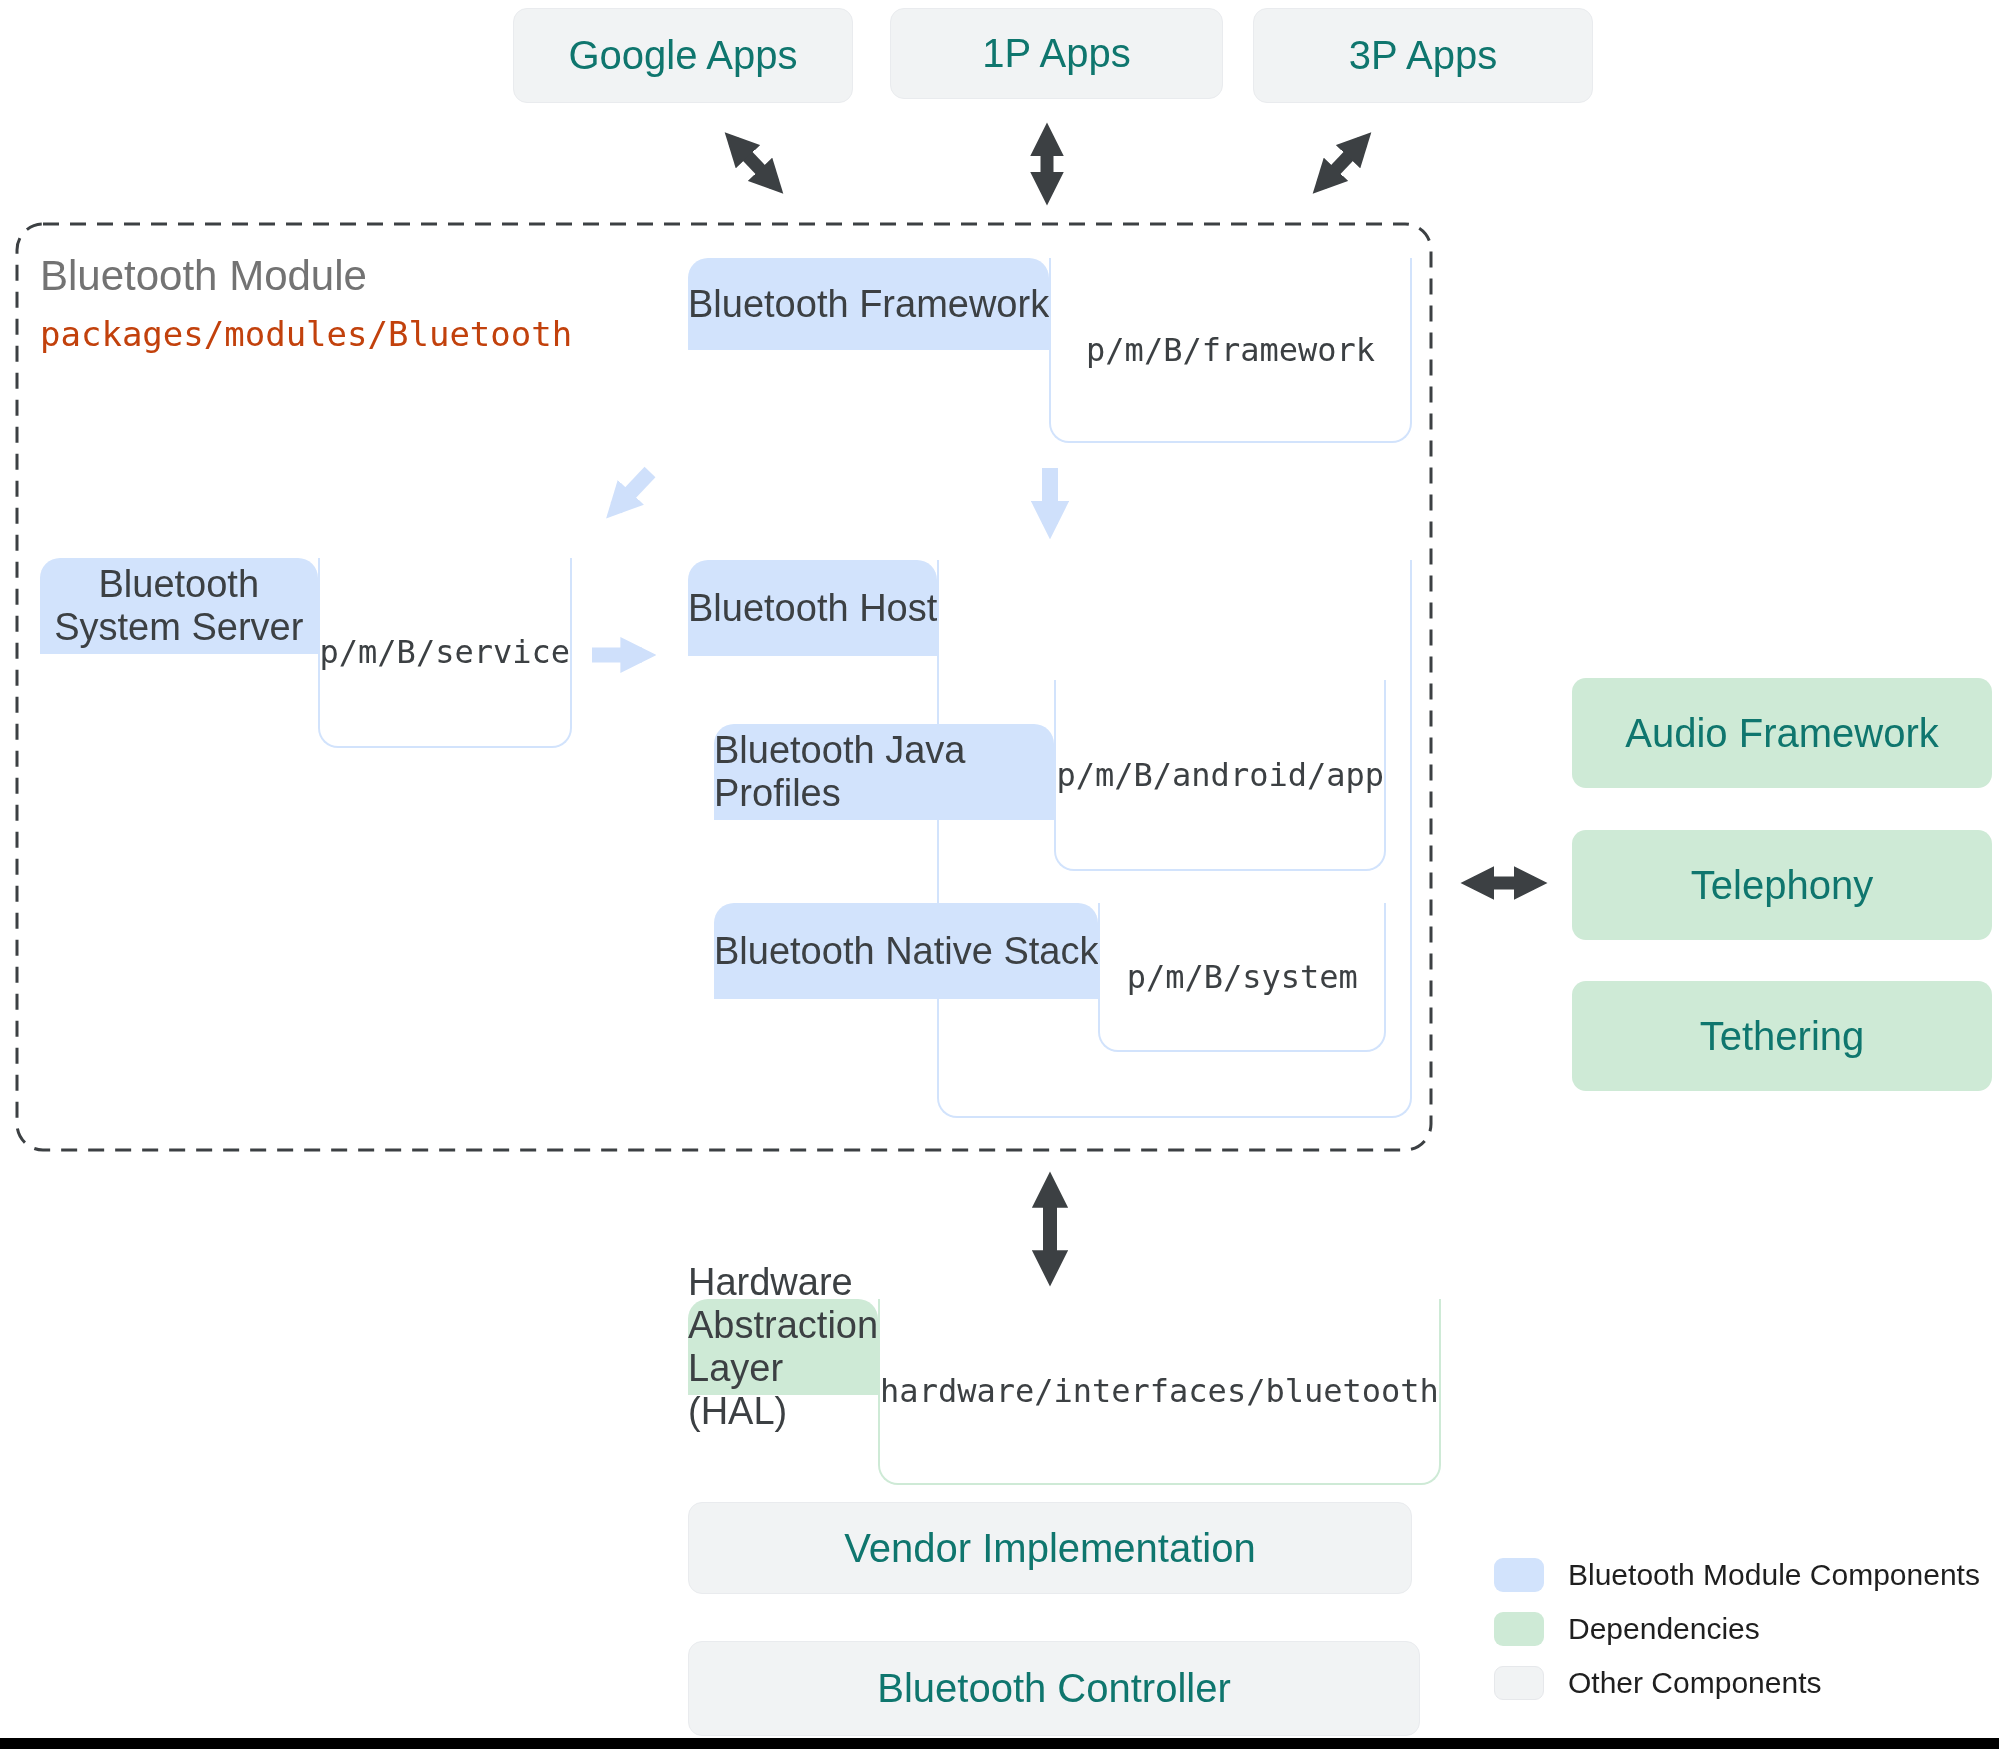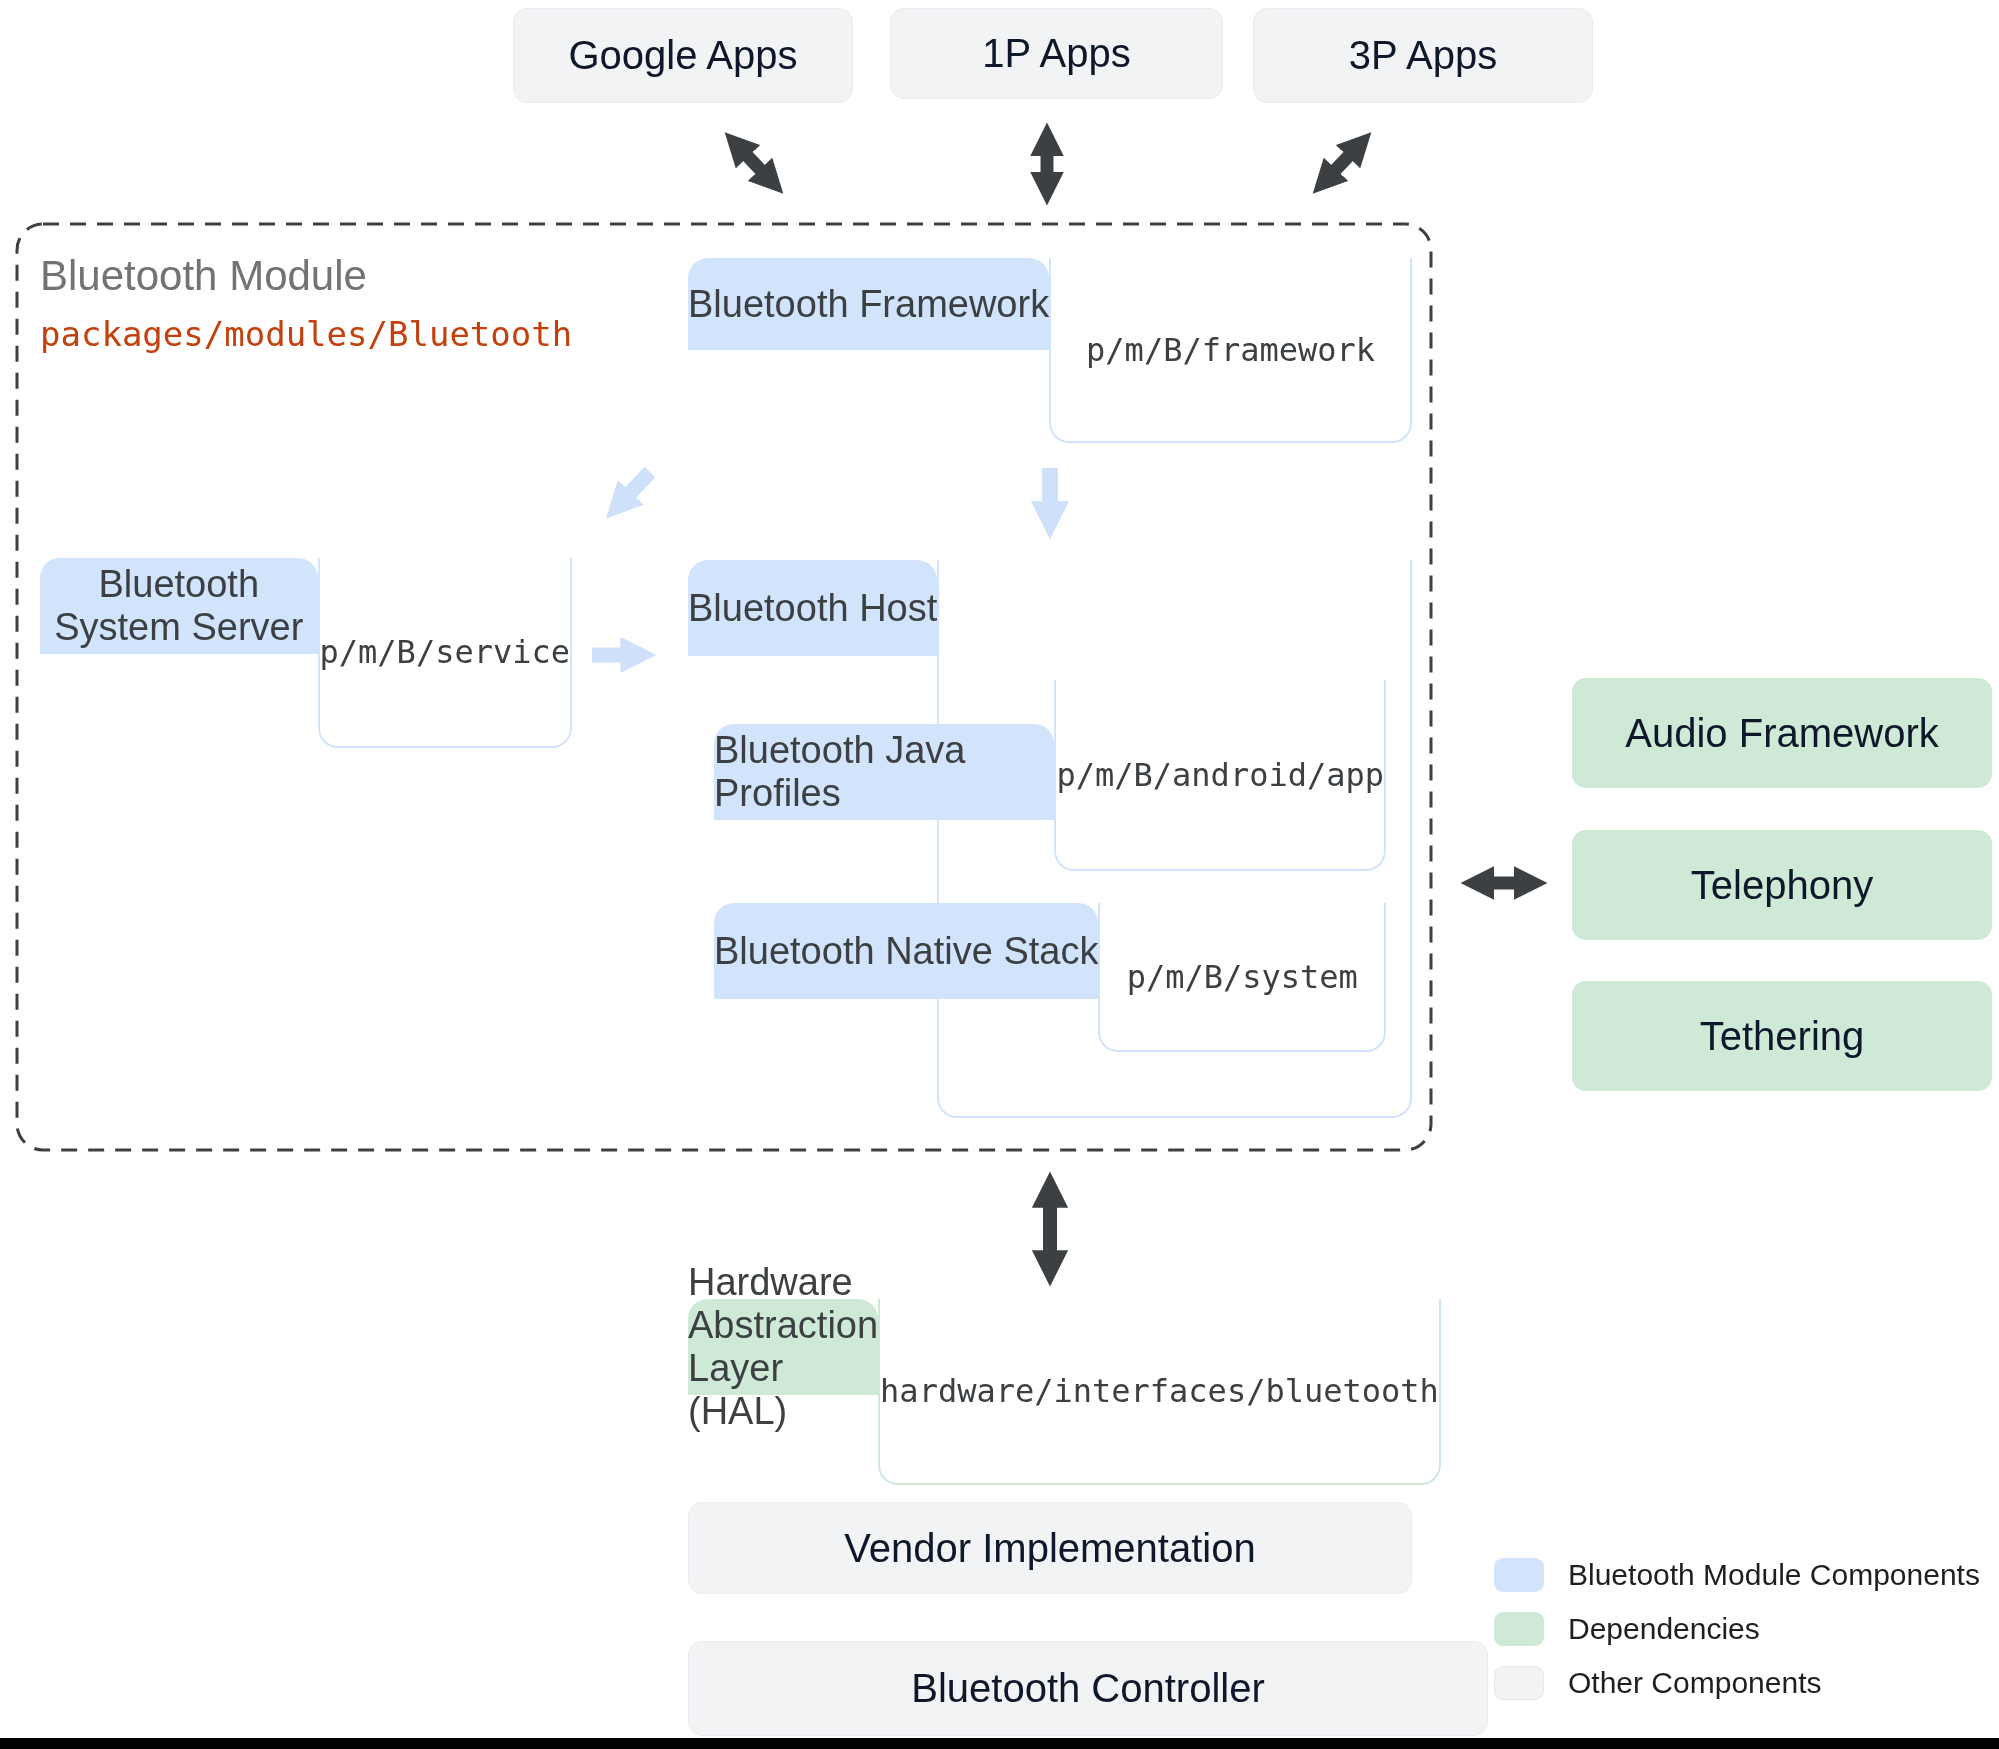--- a/index.html
+++ b/index.html
@@ -15,21 +15,21 @@
   .abs { position: absolute; }
 
   
   .pill {
     position: absolute;
     border-radius: 14px;
     display: flex;
     align-items: center;
     justify-content: center;
     font-size: 40px;
-    color: #0f172a;
+    color: #0f766e;
     box-sizing: border-box;
   }
   .pill.gray {
     background: #f1f3f4;
     border: 1px solid #e9ebee;
   }
   .pill.green {
     background: #ceead6;
   }
 
@@ -260,21 +260,21 @@
     <span>Hardware Abstraction Layer (HAL)</span>
   </div>
   <div class="card-body green">
     <span>hardware/interfaces/bluetooth</span>
   </div>
 </div>
 
 <div class="pill gray" style="left:688px; top:1502px; width:724px; height:92px;">
   <span>Vendor Implementation</span>
 </div>
-<div class="pill gray" style="left:688px; top:1641px; width:800px; height:95px;">
+<div class="pill gray" style="left:688px; top:1641px; width:732px; height:95px;">
   <span>Bluetooth Controller</span>
 </div>
 
 <div>
   <div class="legend-row" style="left:1494px; top:1558px;">
     <div class="legend-swatch" style="background-color: rgb(210, 227, 252);"></div>
     <div class="legend-label">Bluetooth Module Components</div>
   </div>
   <div class="legend-row" style="left:1494px; top:1612px;">
     <div class="legend-swatch" style="background-color: rgb(206, 234, 214);"></div>

